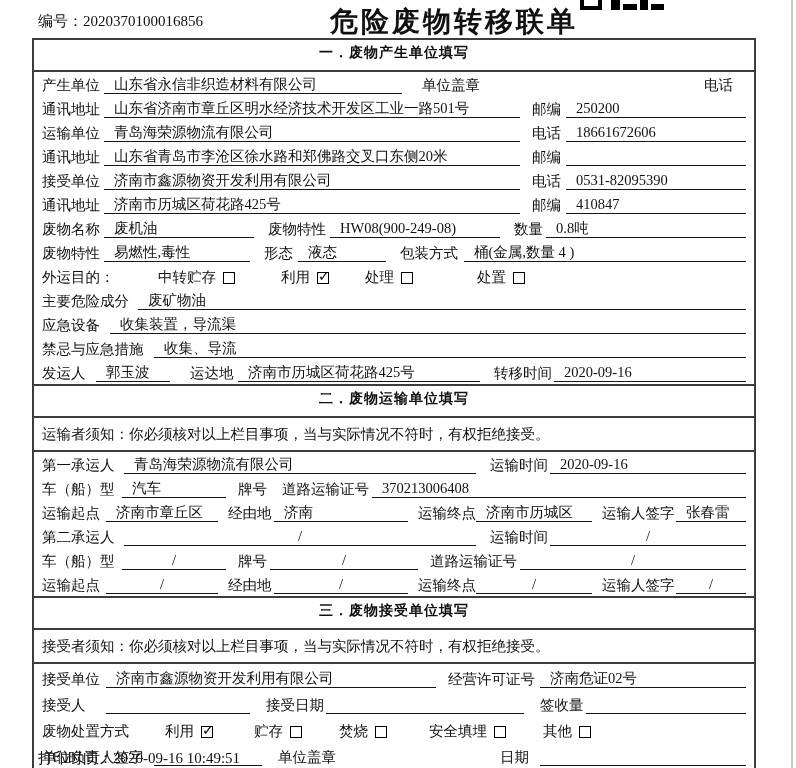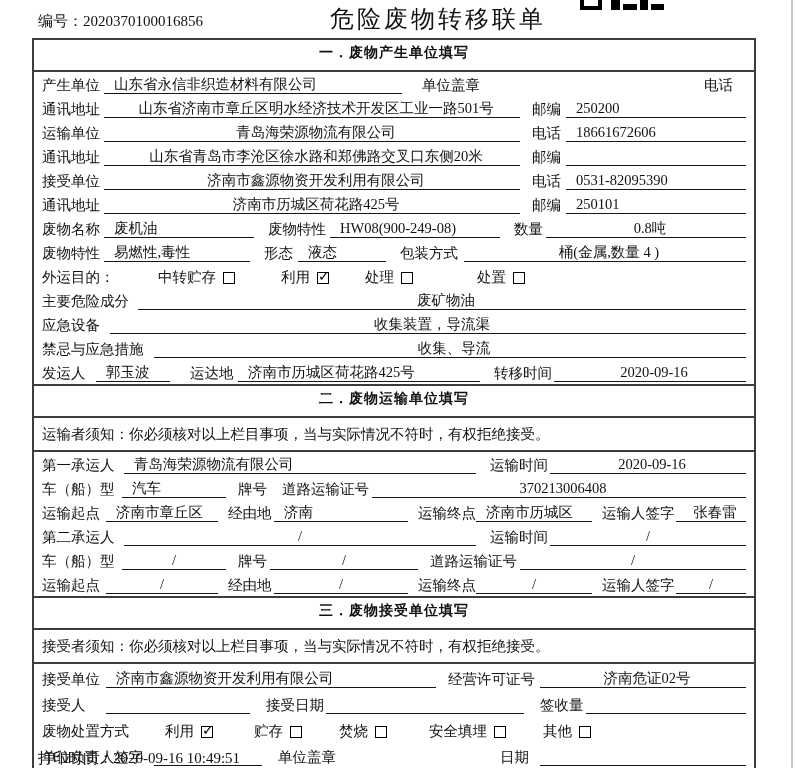--- a/index.html
+++ b/index.html
@@ -7,39 +7,39 @@
   body {
     width:796px; height:768px; background:#ffffff; color:#111;
     font-family:"Liberation Serif","DejaVu Serif",serif;
     position:relative; overflow:hidden;
   }
   .page-edge { position:absolute; top:0; right:3px; width:2px; height:768px; background:#c9c9c9; }
 
   
   .doc-header { position:relative; height:38px; }
   .serial { position:absolute; left:38px; top:12px; font-size:15px; white-space:nowrap; }
-  .doc-title { position:absolute; left:330px; top:3px; font-size:24px; font-weight:normal; letter-spacing:3px; white-space:nowrap; }
+  .doc-title { position:absolute; left:330px; top:3px; font-size:28px; font-weight:bold; letter-spacing:3px; white-space:nowrap; }
   .qr-frag { position:absolute; left:580px; top:0; width:84px; height:10px; }
   .qr-frag .hollow { position:absolute; left:0; top:0; width:22px; height:10px; border-left:4px solid #000; border-right:4px solid #000; border-bottom:4px solid #000; }
   .qr-frag .b1 { position:absolute; left:31px; top:0; width:9px;  height:10px; background:#000; }
   .qr-frag .b2 { position:absolute; left:43px; top:4px; width:14px; height:6px; background:#000; }
   .qr-frag .b3 { position:absolute; left:60px; top:0; width:8px;  height:10px; background:#000; }
   .qr-frag .b4 { position:absolute; left:71px; top:4px; width:13px; height:6px; background:#000; }
 
   
   .form-table { position:absolute; left:32px; top:38px; width:724px; border:2px solid #3d3d3d; background:#fff; padding-bottom:3px; }
   .section-header { font-weight:bold; font-size:14px; padding:4px 8px 8px; border-bottom:2px solid #3d3d3d; letter-spacing:1px; font-family:"Liberation Sans","DejaVu Sans",sans-serif;text-align:center; }
   .section-header.bt { border-top:2px solid #3d3d3d; }
   .notice-row { font-size:14.5px; padding:7px 8px 6px; border-bottom:2px solid #3d3d3d; }
 
   .row { display:flex; align-items:flex-end; height:24px; padding:0 8px 2px; font-size:14.5px; line-height:1.2; }
   .row.h26 { height:26px; }
   .lbl { flex:none; white-space:nowrap; }
   .val { flex:none; border-bottom:1px solid #161616; white-space:nowrap; overflow:hidden; padding:0 2px 0 10px; }
-  .val.grow { flex:1 1 auto;text-align:center; }
+  .val.grow { flex:1 1 auto; }
   .val.center { text-align:center; padding:0 2px; }
   .lbl.grow { flex:1 1 auto; }
   .spacer { flex:1 1 auto; }
 
   .opt { display:inline-flex; align-items:flex-end; white-space:nowrap; }
   .checkbox { display:inline-block; flex:none; width:12px; height:12px; border:1px solid #000; margin-left:7px; margin-bottom:2px; position:relative; background:#fff; }
   .checkbox.checked::after { content:"\2713"; position:absolute; left:0px; top:-4px; font-size:14px; color:#000; }
 
   .print-time { position:absolute; left:38px; top:749px; font-size:15px; white-space:nowrap; }
 
@@ -98,21 +98,21 @@
     <span class="lbl" style="width:62px">接受单位</span>
     <span class="val grow">济南市鑫源物资开发利用有限公司</span>
     <span class="lbl pl12" style="width:46px">电话</span>
     <span class="val" style="width:180px">0531-82095390</span>
   </div>
 
   <div class="row">
     <span class="lbl" style="width:62px">通讯地址</span>
     <span class="val grow">济南市历城区荷花路425号</span>
     <span class="lbl pl12" style="width:46px">邮编</span>
-    <span class="val" style="width:180px">250101</span>
+    <span class="val" style="width:180px">410847</span>
   </div>
 
   <div class="row">
     <span class="lbl" style="width:62px">废物名称</span>
     <span class="val" style="width:150px">废机油</span>
     <span class="lbl pl14" style="width:76px">废物特性</span>
     <span class="val" style="width:170px">HW08(900-249-08)</span>
     <span class="lbl pl14" style="width:46px">数量</span>
     <span class="val grow">0.8吨</span>
   </div>

